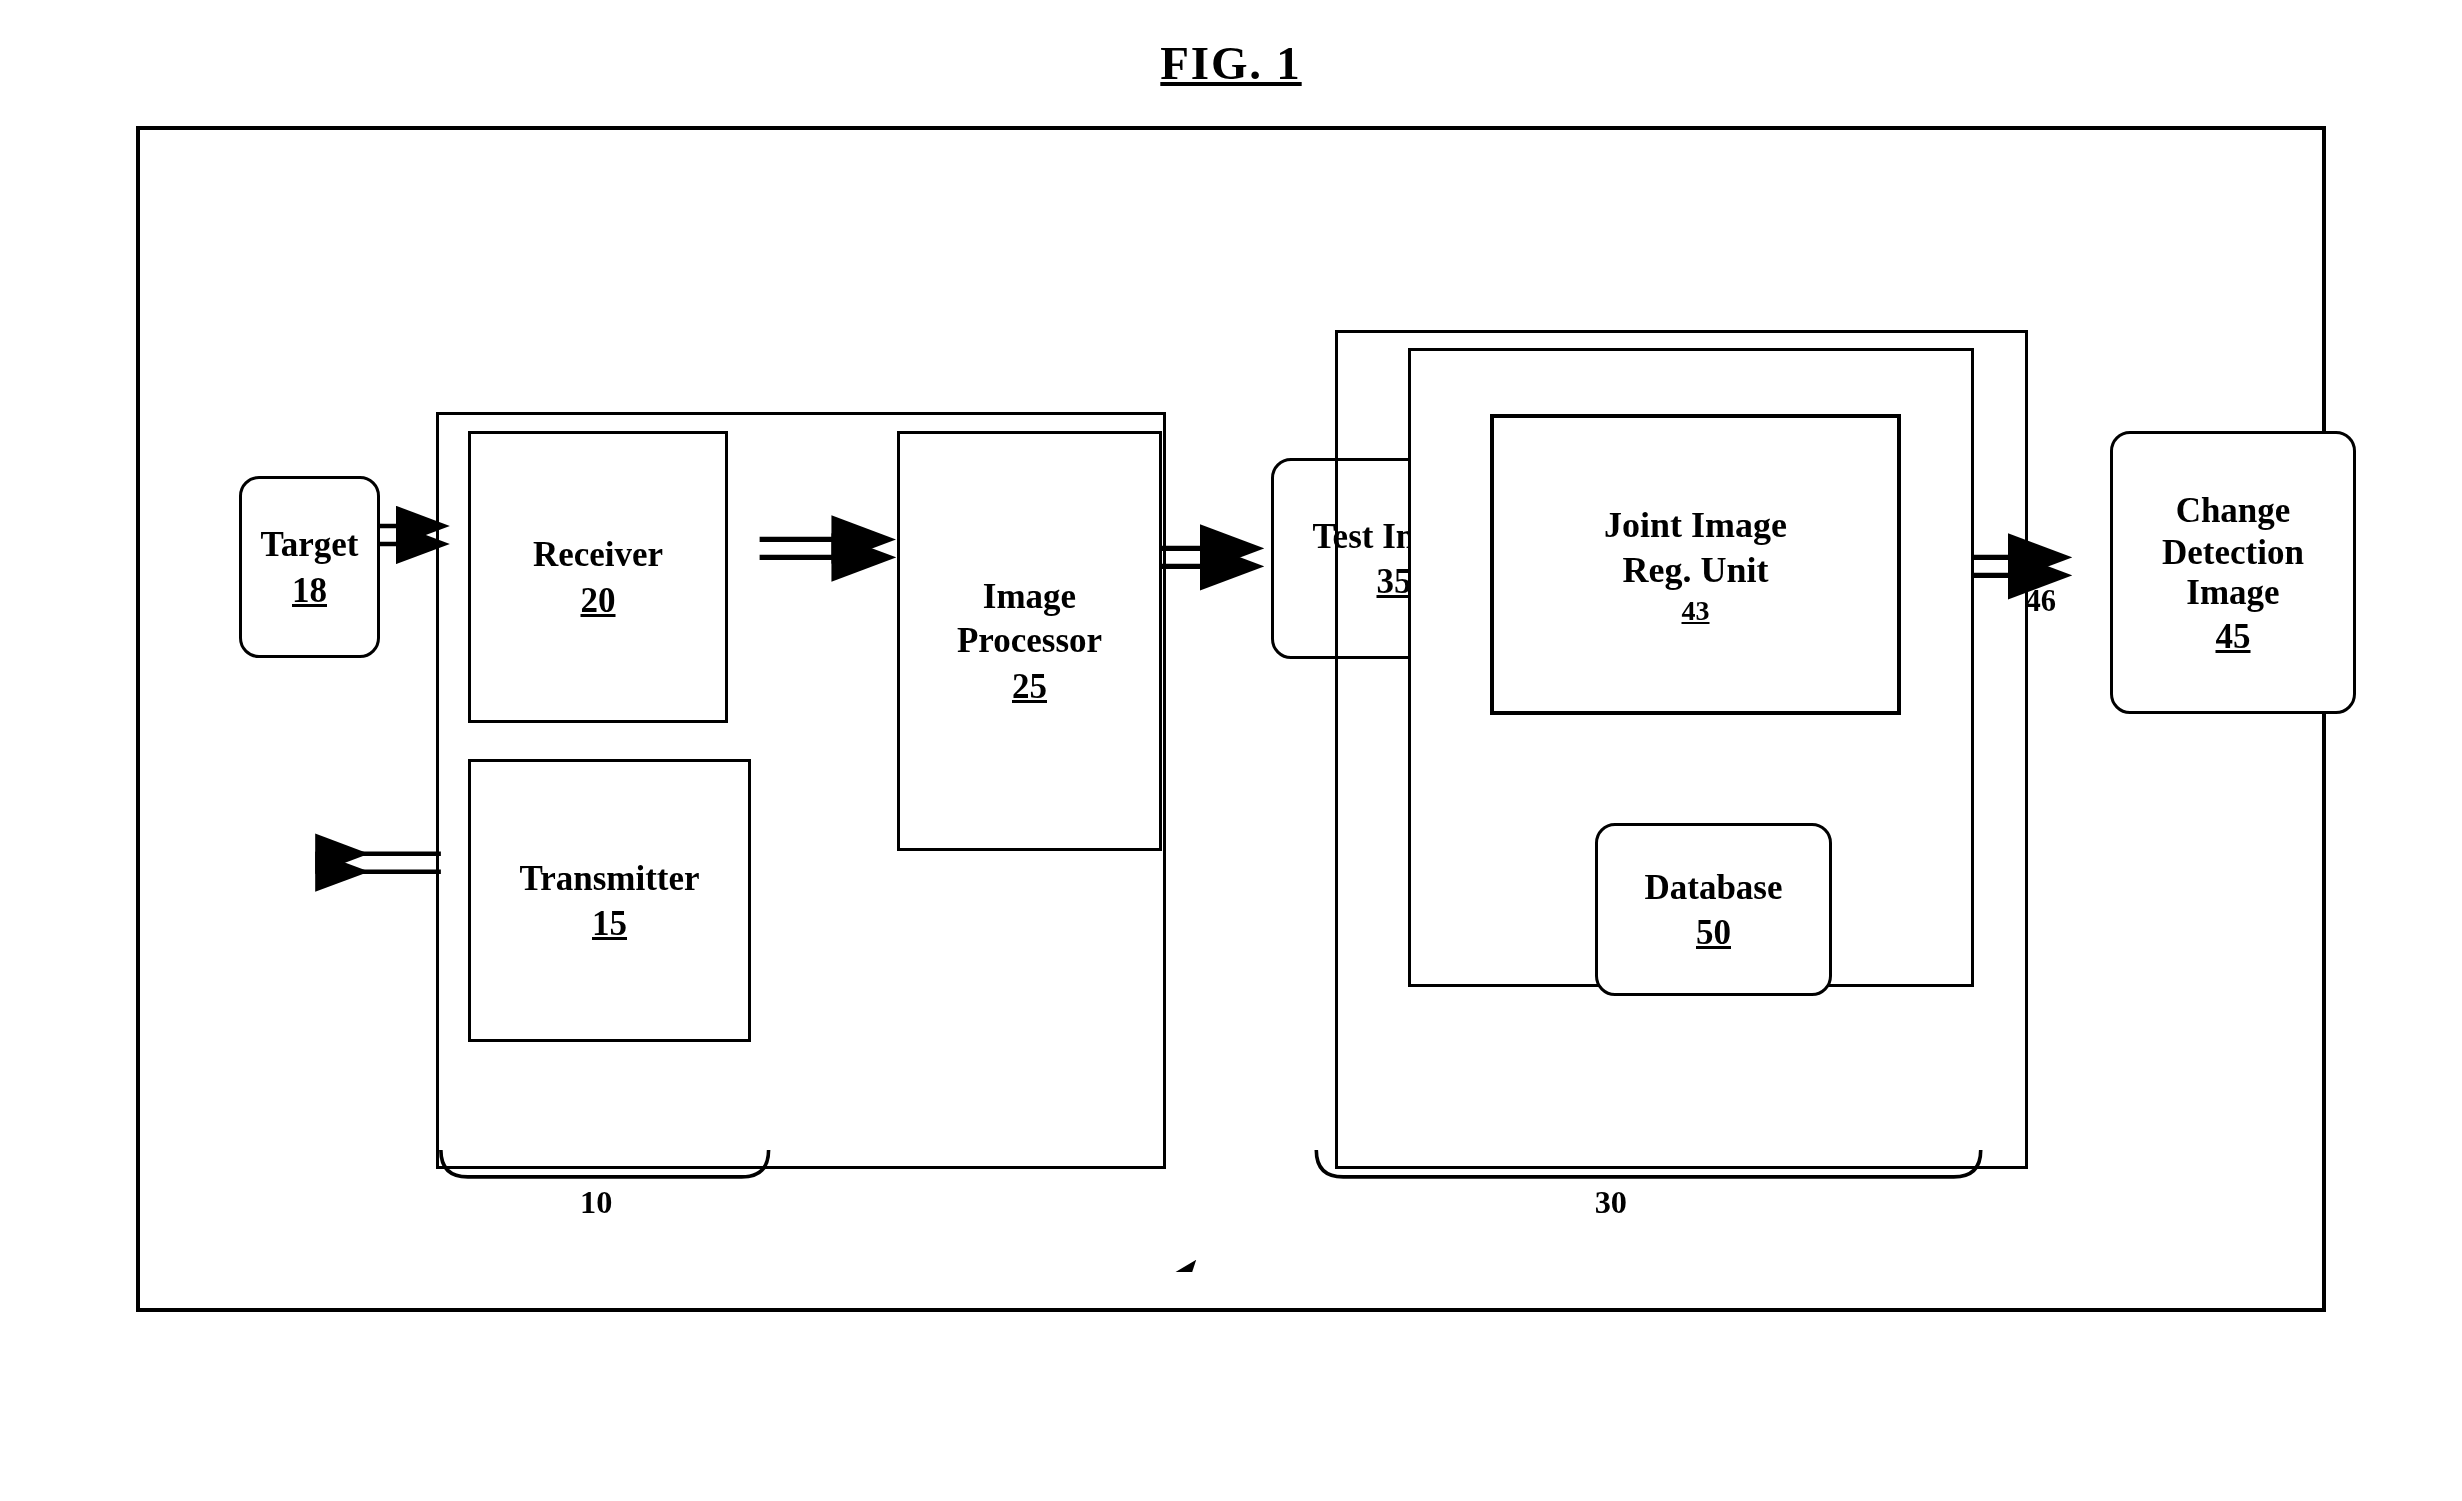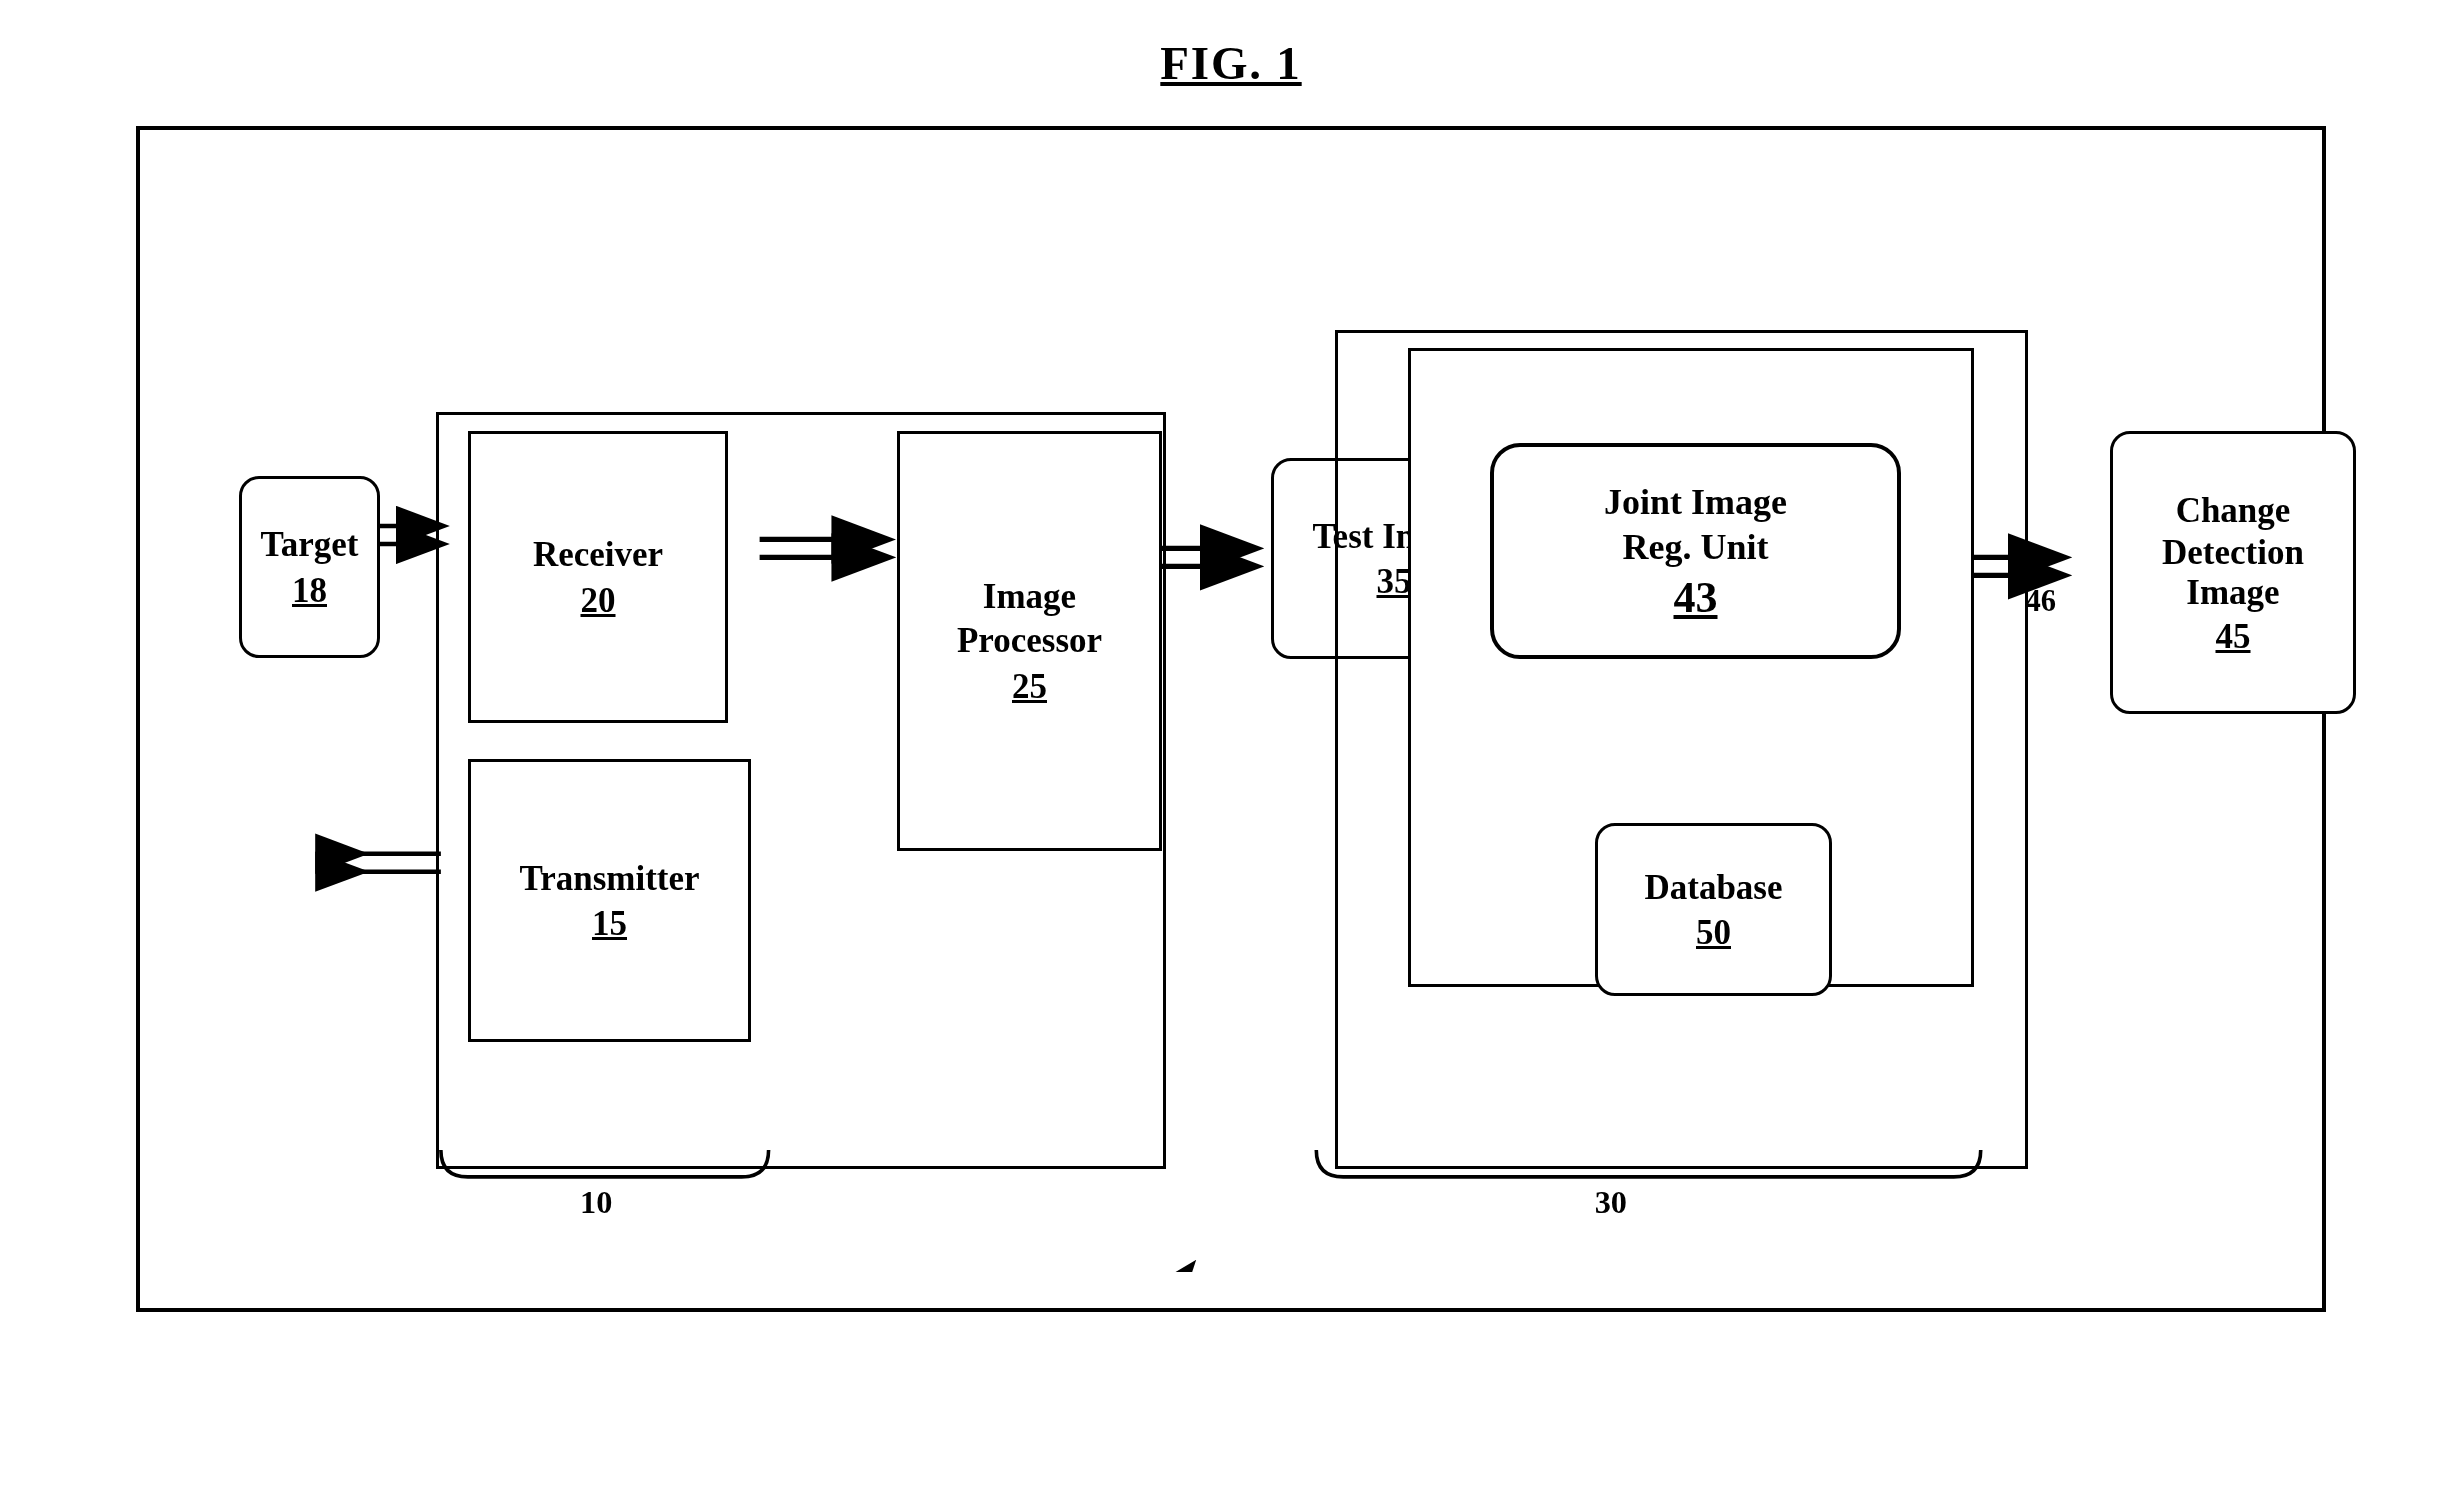--- a/index.html
+++ b/index.html
@@ -180,24 +180,24 @@
 
     <div class="box" style="left:1232px; top:182px; width:566px; height:639px;">
       <div style="font-size:35px; font-weight:bold; line-height:1.3; text-align:center; margin-bottom: 201px;">
         <div>Change</div>
         <div>Detection</div>
         <div>Processor</div>
         <div class="number" style="text-decoration:underline;">40</div>
       </div>
     </div>
 
-    <div class="box" style="left:1314px; top:277px; width:411px; height:216px; border-width:4.6px; font-size:36px;border-radius:30px;">
+    <div class="box" style="left:1314px; top:248px; width:411px; height:301px; border-width:4.6px; font-size:36px;">
       <div style="font-weight:bold; font-size:36px; line-height:1.3;">Joint Image</div>
       <div style="font-weight:bold; font-size:36px;">Reg. Unit</div>
-      <div class="number" style="text-decoration:underline; font-size:44px;">43</div>
+      <div class="number" style="text-decoration:underline; font-size:28px;">43</div>
     </div>
 
     <div class="box rounded" style="left:1405px; top:657px; width:237px; height:173px;margin-left:14px;">
       <div class="label">Database</div>
       <div class="number">50</div>
     </div>
 
     <div class="box rounded" style="left:1934px; top:265px; width:246px; height:283px;">
       <div style="font-weight:bold; line-height:1.3;">Change</div>
       <div style="font-weight:bold;">Detection</div>

